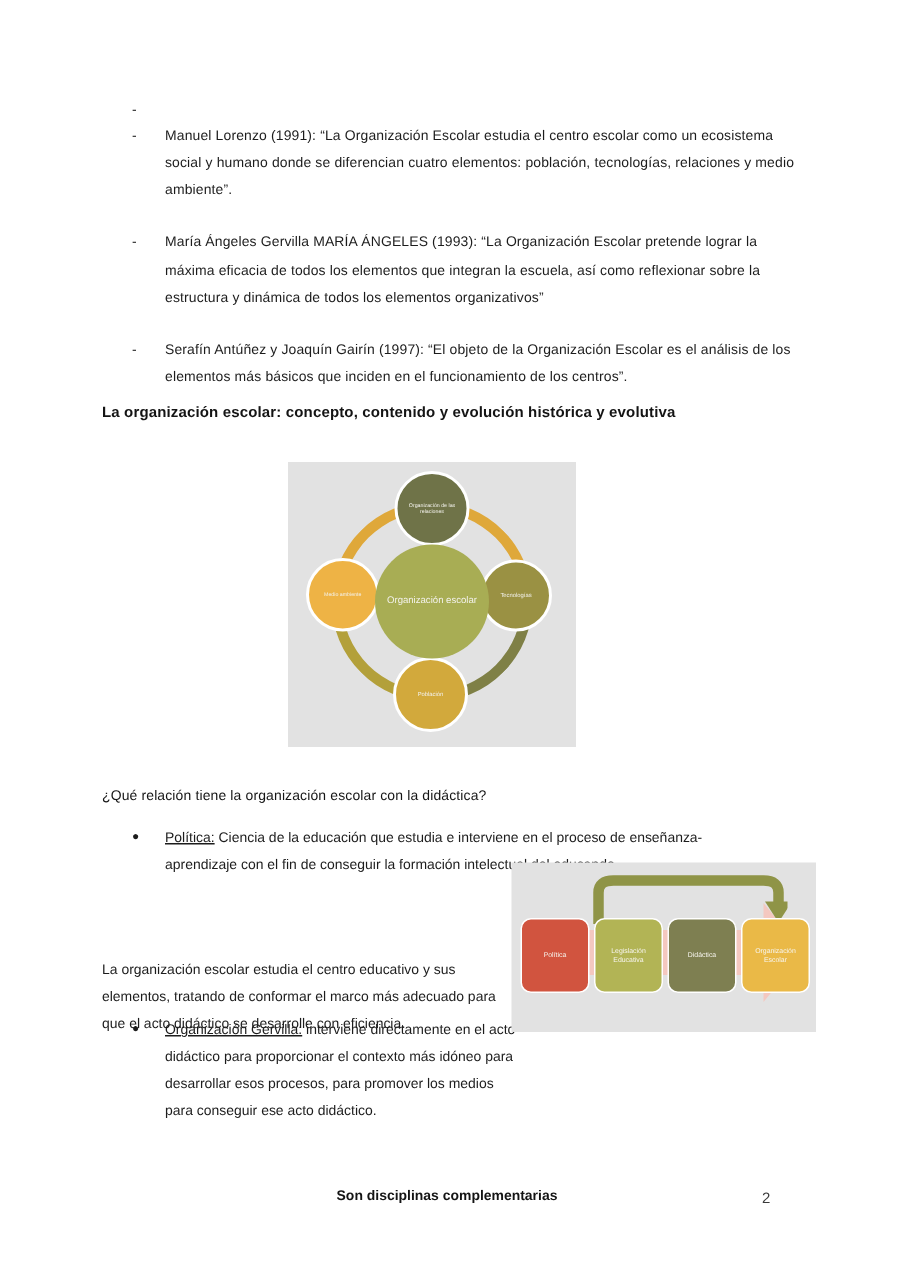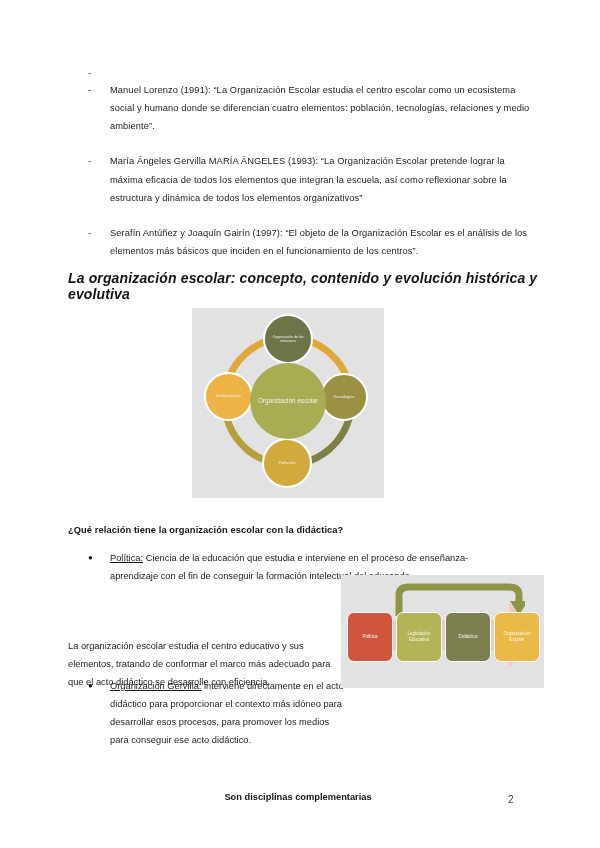--- a/index.html
+++ b/index.html
@@ -50,34 +50,33 @@
     font-size: 9.3px;
     line-height: 1.95;
     color: #1c1c1c;
   }
 
   .section-heading {
     position: absolute;
     left: 68px;
     top: 270px;
     width: 480px;
-    font-size: 14px;
+    font-size: 10px;
     font-weight: bold;
     color: #141414;
     letter-spacing: 0.01em;
-    font-style: italic;
   }
 
   .question-heading {
     position: absolute;
     left: 68px;
     top: 525px;
     width: 480px;
     font-size: 9.3px;
-    font-weight: bold;
+    font-weight: normal;
     color: #141414;
     letter-spacing: 0.01em;
   }
 
   .disc-item {
     position: absolute;
     padding-left: 22px;
     font-size: 9.3px;
     line-height: 1.95;
     color: #1c1c1c;

